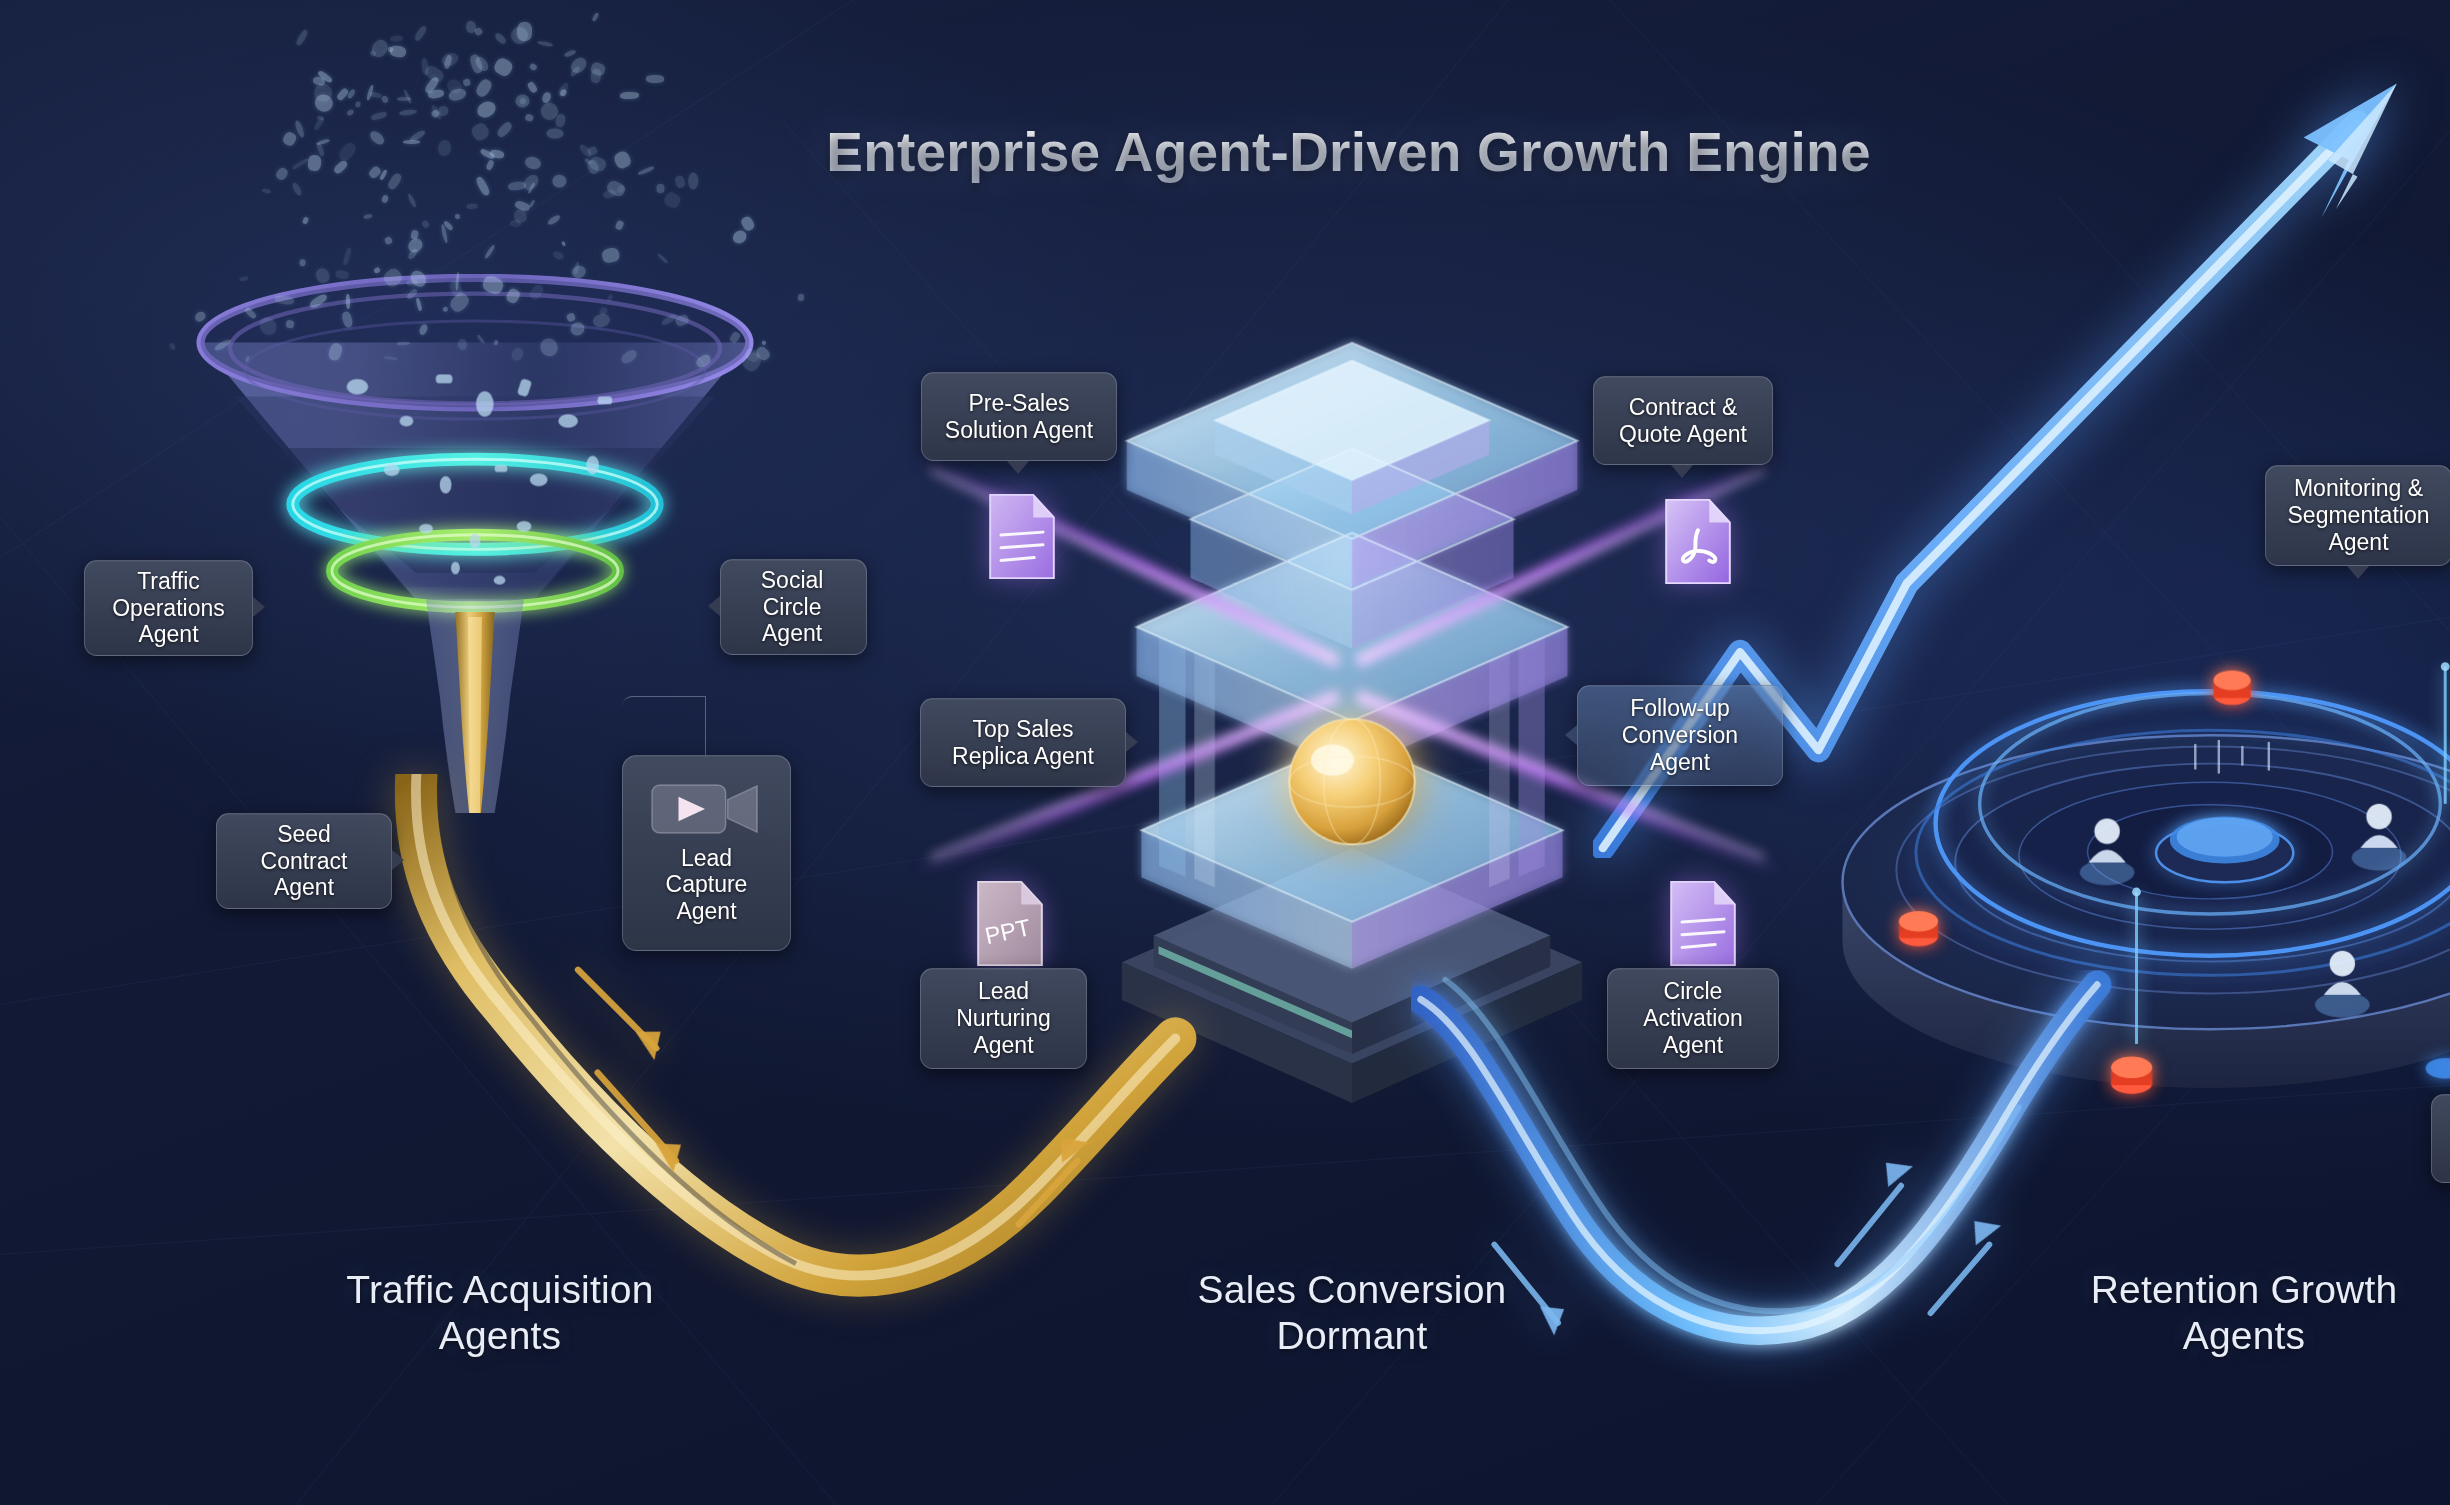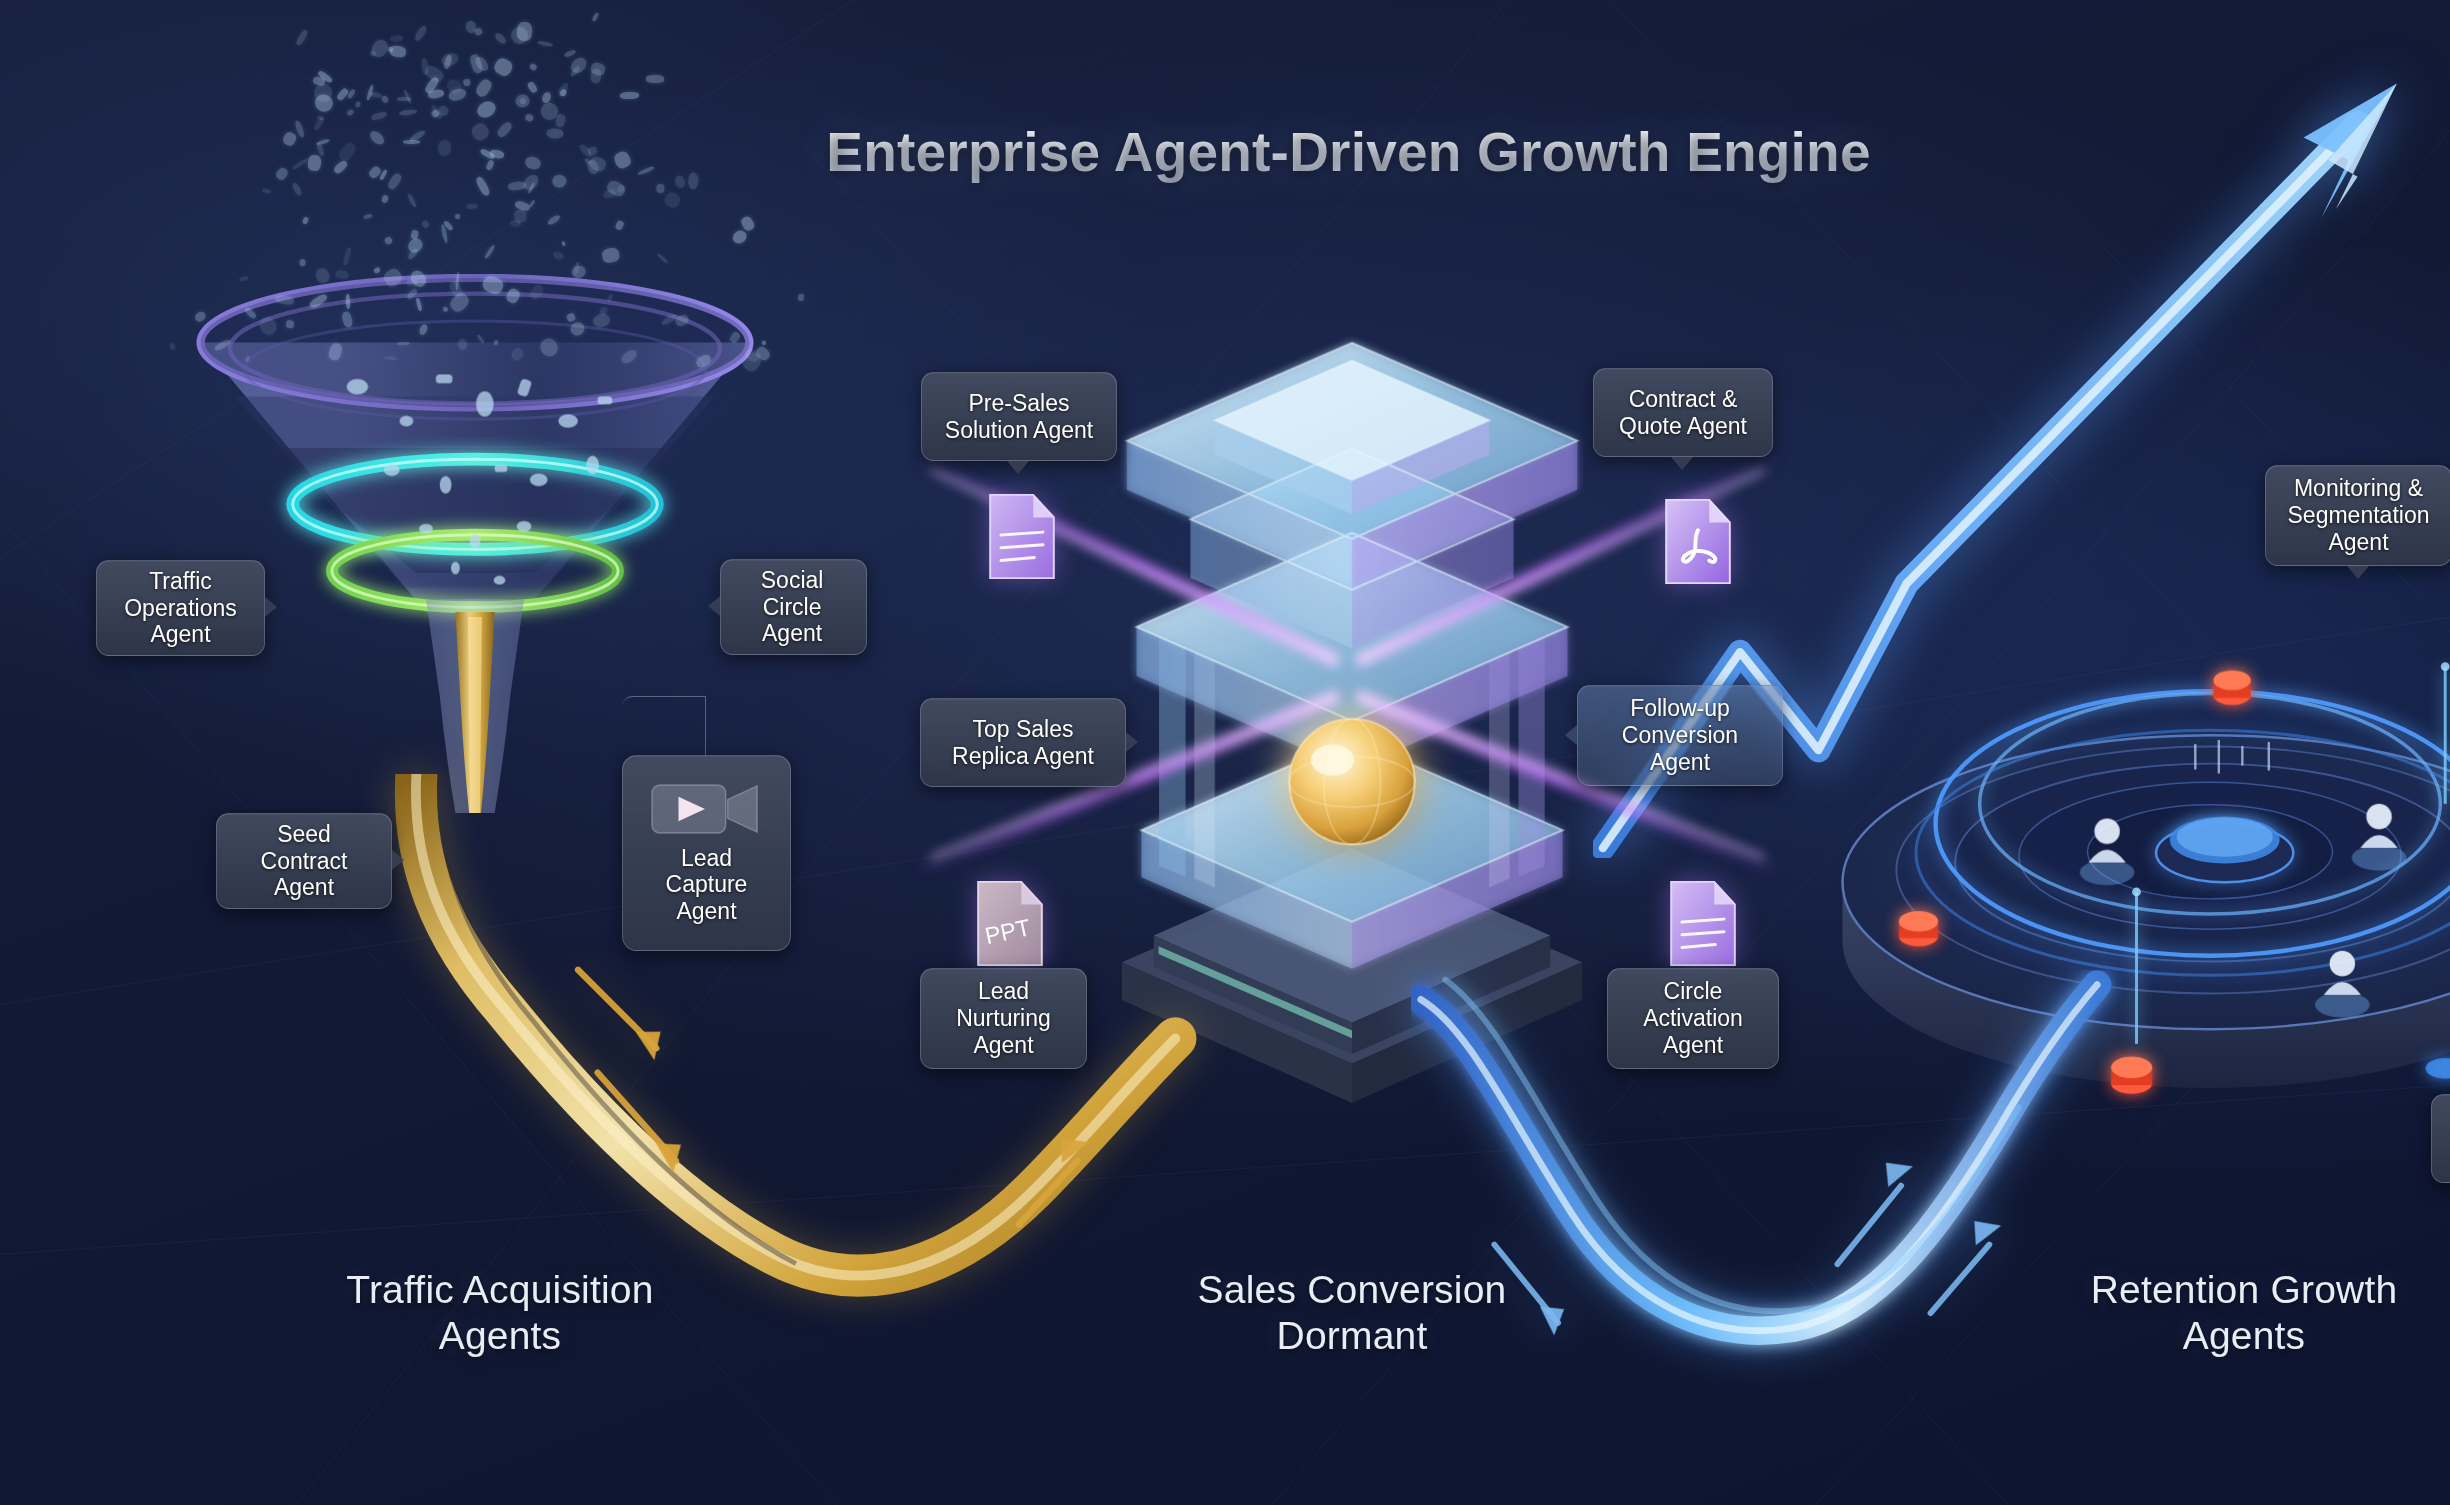--- a/index.html
+++ b/index.html
@@ -833,21 +833,21 @@
       <linearGradient id="docG4" x1="0" y1="0" x2="1" y2="1">
         <stop offset="0%" stop-color="#cbb8c6"></stop>
           <stop offset="100%" stop-color="#a08a9e"></stop>
       </linearGradient>
     </defs>
     <path d="M10 10 H98 L140 56 V180 H10 Z" fill="url(#docG4)" stroke="#e4d8e8" stroke-width="4"></path>
     <path d="M98 10 L98 56 L140 56 Z" fill="#ded0e6" opacity="0.85"></path>
     <text x="72" y="128" text-anchor="middle" font-family="Liberation Sans, sans-serif" font-size="48" fill="#ffffff" transform="rotate(-12 72 120)">PPT</text>
   </svg>
 
-  <div class="chip" style="left:84px; top:560px; width:169px; height:96px;margin-left:12px;">
+  <div class="chip" style="left:84px; top:560px; width:169px; height:96px;">
     <span>Traffic
 Operations
 Agent</span>
     <span class="tail tail-r"></span>
   </div>
 
   <div class="chip" style="left:720px; top:559px; width:147px; height:96px;padding-left:8px;">
     <span>Social
 Circle
 Agent</span>
@@ -884,21 +884,21 @@
 Solution Agent</span>
     <span class="tail tail-b"></span>
   </div>
 
   <div class="chip" style="left:920px; top:968px; width:167px; height:101px;">
     <span>Lead
 Nurturing
 Agent</span>
   </div>
 
-  <div class="chip" style="left:1593px; top:368px; width:180px; height:89px;">
+  <div class="chip" style="left:1593px; top:376px; width:180px; height:89px;">
     <span>Contract &amp;
 Quote Agent</span>
     <span class="tail tail-b"></span>
   </div>
 
   <div class="chip glassy" style="left:1577px; top:685px; width:206px; height:101px;">
     <span>Follow-up
 Conversion
 Agent</span>
     <span class="tail tail-l"></span>

